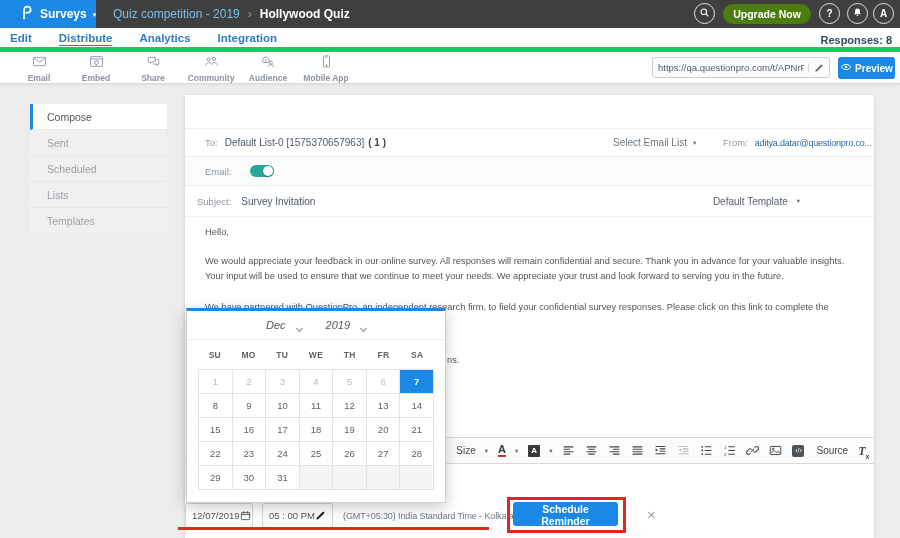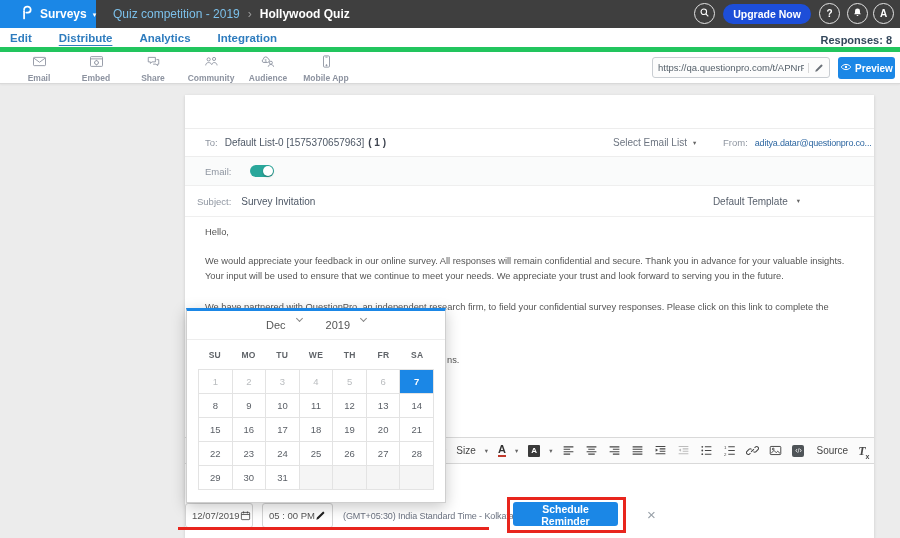--- a/index.html
+++ b/index.html
@@ -109,21 +109,21 @@
     display:inline-flex;align-items:center;justify-content:center;cursor:pointer;}
   #schedule-btn{position:absolute;left:328px;top:407px;width:105px;height:24px;background:#1b87e6;color:#fff;
     border:none;border-radius:3px;font-size:10.5px;font-weight:700;cursor:pointer;font-family:inherit;}
   #close-x{position:absolute;left:462px;top:409px;font-size:15px;color:#98a0a8;cursor:pointer;line-height:22px;}
 
   
   #datepicker{position:absolute;left:186px;top:308px;width:260px;height:195px;background:#fff;
     border:1px solid #cfcfcf;border-top:3px solid #1b87e6;box-shadow:0 4px 14px rgba(0,0,0,.22);z-index:40;}
   .dp-header{height:29px;display:flex;align-items:center;justify-content:center;gap:24px;
     border-bottom:1px solid #ededed;font-size:11px;color:#555;}
-  .dp-select{display:flex;align-items:flex-start;gap:11px;cursor:pointer;}
+  .dp-select{display:flex;align-items:flex-end;gap:11px;cursor:pointer;font-style:italic;}
   .chev{width:5px;height:5px;border-right:1.4px solid #888;border-bottom:1.4px solid #888;
     transform:rotate(45deg);margin-top:-3px;}
   .dp-days{display:grid;grid-template-columns:repeat(7,1fr);margin:0 11px;height:29px;align-items:center;
     font-size:8.5px;font-weight:700;color:#606469;text-align:center;letter-spacing:.3px;}
   .dp-grid{display:grid;grid-template-columns:repeat(7,1fr);grid-auto-rows:23px;margin:0 11px;
     background:#e3e3e3;gap:1px;border:1px solid #e3e3e3;}
   .dp-cell{background:#fff;display:flex;align-items:center;justify-content:center;font-size:9.5px;color:#5a5f66;cursor:pointer;}
   .dp-cell.past{color:#b9bcbf;}
   .dp-cell.selected{background:#1b87e6;color:#fff;font-weight:700;}
   .dp-cell.empty{background:#f5f5f5;cursor:default;}
@@ -154,21 +154,21 @@
       <span class="bc-folder">Quiz competition - 2019</span>
       <span class="bc-sep">›</span>
       <span class="bc-name">Hollywood Quiz</span>
     </nav>
     <button class="circle-btn" id="search-btn">
       <span><svg viewBox="0 0 16 16" width="11" height="11">
             <circle cx="7" cy="7" r="4" fill="none" stroke="#fff" stroke-width="1.6"></circle>
             <path d="M10 10l3.5 3.5" stroke="#fff" stroke-width="1.6"></path>
           </svg></span>
     </button>
-    <button class="upgrade" id="upgrade-btn" style="background: #1d4ed8;">Upgrade Now</button>
+    <button class="upgrade" id="upgrade-btn" style="background: #4d7c0f;">Upgrade Now</button>
     <button class="circle-btn" id="help-btn">?</button>
     <button class="circle-btn" id="bell-btn">
       <span><svg viewBox="0 0 16 16" width="11" height="11">
             <path d="M8 2a3.6 3.6 0 0 1 3.6 3.6v2.6l1.2 2.2H3.2l1.2-2.2V5.6A3.6 3.6 0 0 1 8 2z" fill="#fff"></path>
             <path d="M6.6 11.6a1.4 1.4 0 0 0 2.8 0z" fill="#fff"></path>
           </svg></span>
     </button>
     <button class="circle-btn" id="avatar-btn">A</button>
   </header>
 
@@ -234,20 +234,27 @@
     </div>
     <button class="preview-btn">
       <span><svg viewBox="0 0 16 16" width="12" height="12">
             <path d="M1.5 8S4 4.5 8 4.5 14.5 8 14.5 8 12 11.5 8 11.5 1.5 8 1.5 8z" fill="none" stroke="#fff" stroke-width="1.3"></path>
             <circle cx="8" cy="8" r="1.6" fill="#fff"></circle>
           </svg></span>
       <span>Preview</span>
     </button>
   </div>
 
+  <aside id="sidebar">
+      <div class="side-item active">Compose</div>
+      <div class="side-item">Sent</div>
+      <div class="side-item">Scheduled</div>
+      <div class="side-item">Lists</div>
+      <div class="side-item">Templates</div>
+    </aside>
 
   <main id="card">
     <div class="to-row">
       <span class="lbl">To:</span>
       <span class="to-value">Default List-0 [1575370657963]</span>
       <span class="to-count">( 1 )</span>
       <span class="select-list">
         <span>Select Email List</span>
         <span class="mini-caret">▾</span>
       </span>

